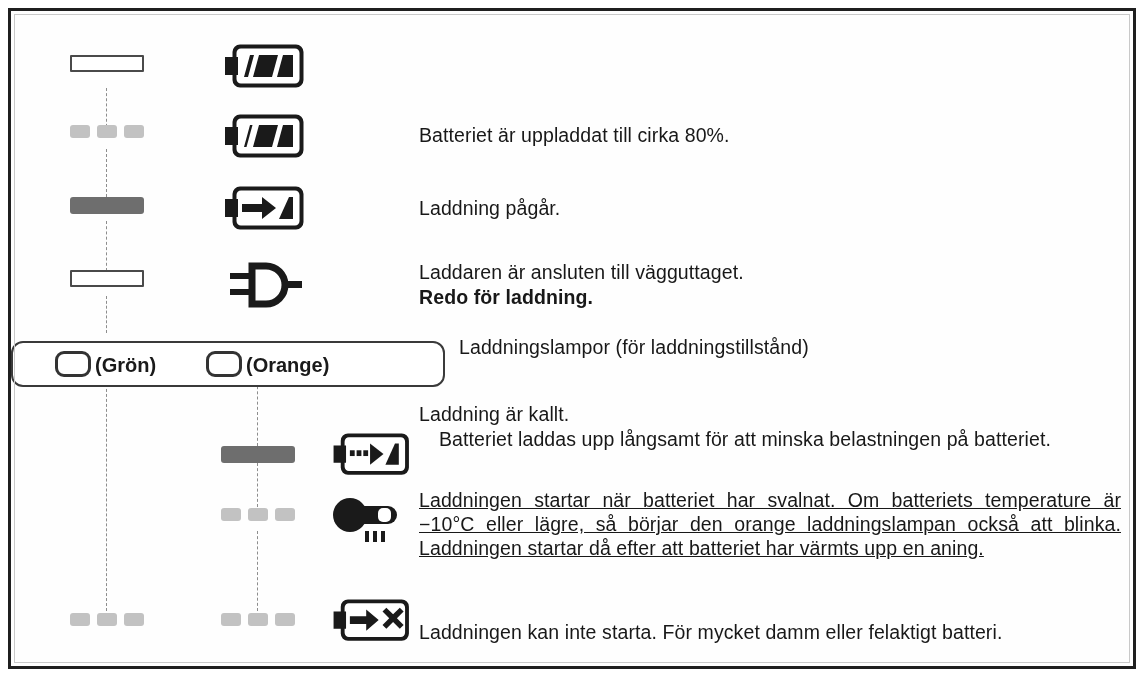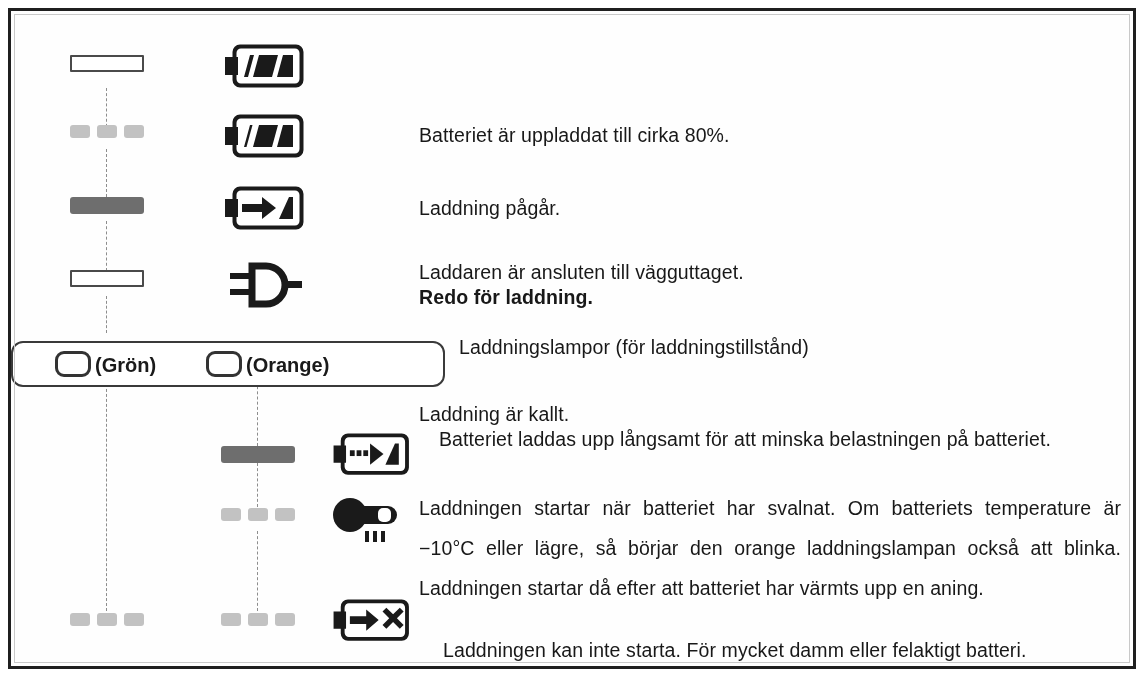--- a/index.html
+++ b/index.html
@@ -263,18 +263,18 @@
     <div class="desc" style="left:408px; top:185px;">Laddning pågår.</div>
 
     <div class="desc" style="left:408px; top:249px;">Laddaren är ansluten till vägguttaget.</div>
     <div class="desc" style="left:408px; top:274px;font-weight:bold;">Redo för laddning.</div>
 
     <div class="desc" style="left:448px; top:324px;">Laddningslampor (för laddningstillstånd)</div>
 
     <div class="desc" style="left:408px; top:391px;">Laddning är kallt.</div>
     <div class="desc" style="left:408px; top:416px;margin-left:20px;">Batteriet laddas upp långsamt för att minska belastningen på batteriet.</div>
 
-    <div class="desc wide justify" style="left:408px; top:477px; width:702px; line-height:40px;">Laddningen startar när batteriet har svalnat. Om batteriets temperature är −10°C eller lägre, så börjar den orange laddningslampan också att blinka. Laddningen startar då efter att batteriet har värmts upp en aning.</div>
-
-    <div class="desc wide" style="left:408px; top:627px; width:702px;margin-left:24px;">Laddningen kan inte starta. För mycket damm eller felaktigt batteri.</div>
+    <div class="desc wide justify" style="left:408px; top:477px; width:702px; line-height:24px;text-decoration:underline;">Laddningen startar när batteriet har svalnat. Om batteriets temperature är −10°C eller lägre, så börjar den orange laddningslampan också att blinka. Laddningen startar då efter att batteriet har värmts upp en aning.</div>
+
+    <div class="desc wide" style="left:408px; top:609px; width:702px;">Laddningen kan inte starta. För mycket damm eller felaktigt batteri.</div>
 
   </div>
 </div>
 
 </body></html>

